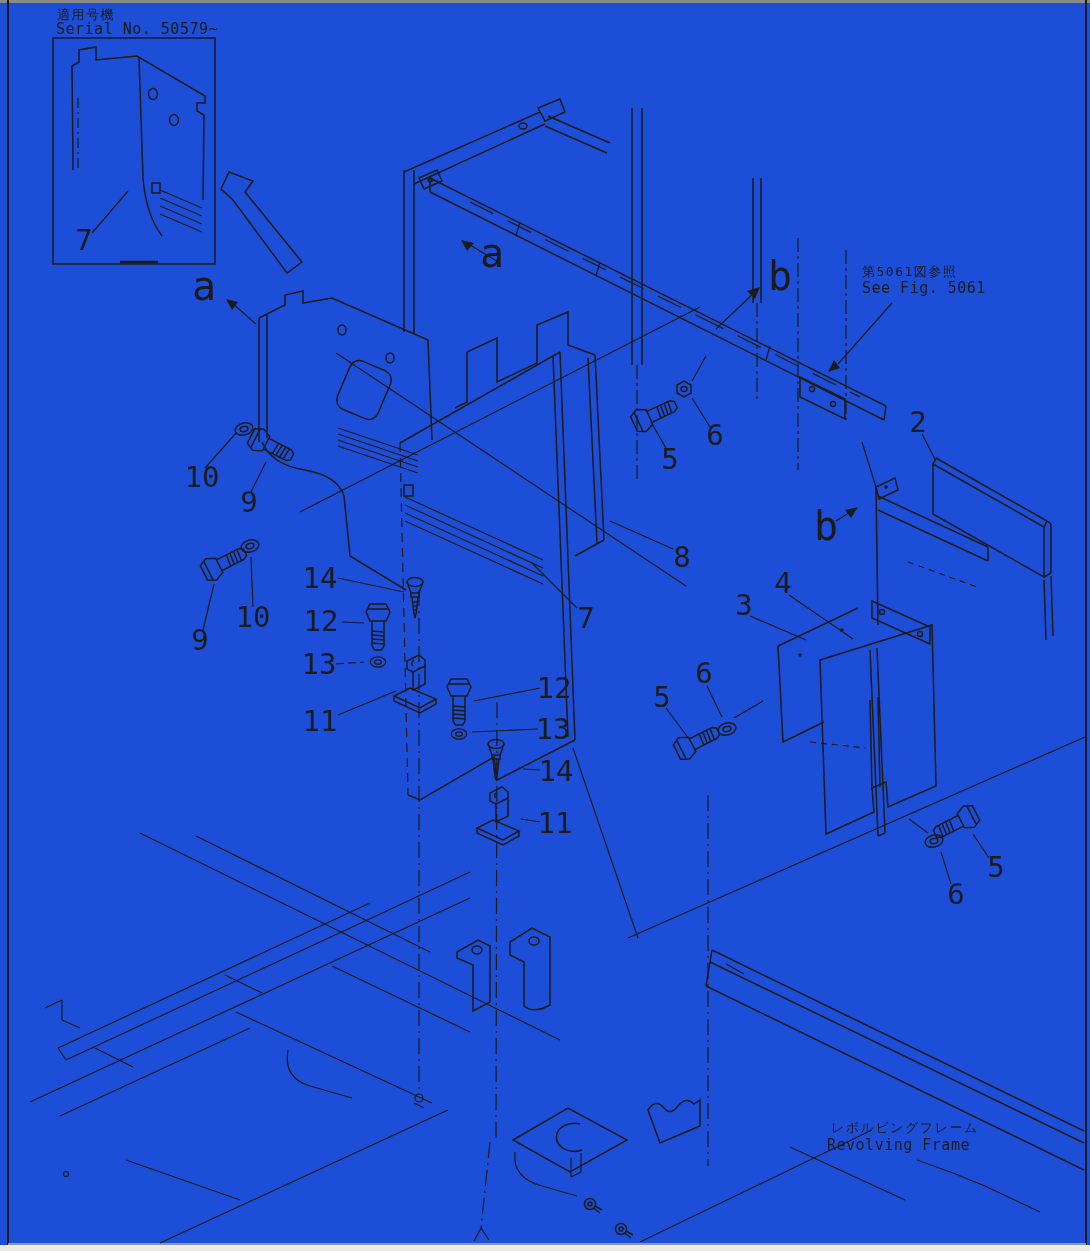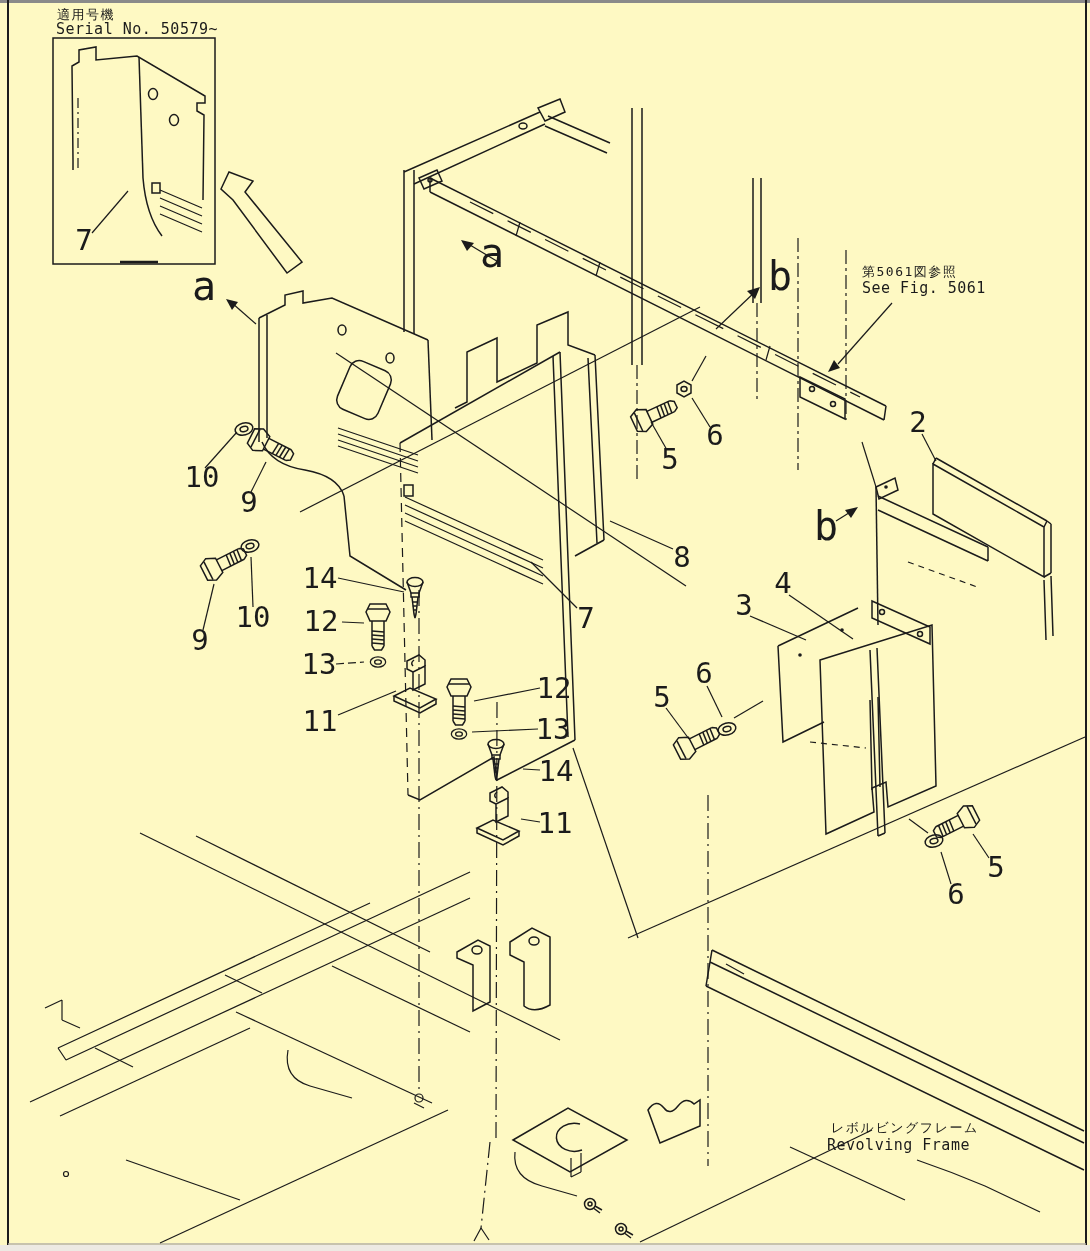--- a/index.html
+++ b/index.html
@@ -1,17 +1,17 @@
 <!DOCTYPE html>
 <html><head>
 <meta charset="utf-8">
 <style>
   html,body{margin:0;padding:0;background:#e8e5de;}
   .page{
-    position:relative;width:1090px;height:1251px;background:#fef9c3;
+    position:relative;width:1090px;height:1251px;background:#1d4ed8;
     font-family:"DejaVu Sans Mono","Liberation Mono",monospace;overflow:hidden;
   }
   svg{position:absolute;left:0;top:0;}
   .ln{stroke:#1b1b1b;stroke-width:1.5;fill:none;}
   .thin{stroke:#1b1b1b;stroke-width:1.2;fill:none;}
   .jp{font-size:13px;letter-spacing:1.5px;fill:#1b1b1b;font-family:"DejaVu Sans Mono","Liberation Mono",sans-serif;}
   .en{font-size:15px;letter-spacing:0.5px;fill:#1b1b1b;font-family:"DejaVu Sans Mono","Liberation Mono",monospace;}
   .co{font-size:29px;fill:#1b1b1b;text-anchor:middle;font-family:"DejaVu Sans Mono","Liberation Mono",monospace;}
   .view{font-size:40px;fill:#1b1b1b;text-anchor:middle;font-family:"DejaVu Sans Mono","Liberation Mono",monospace;}
 </style>

